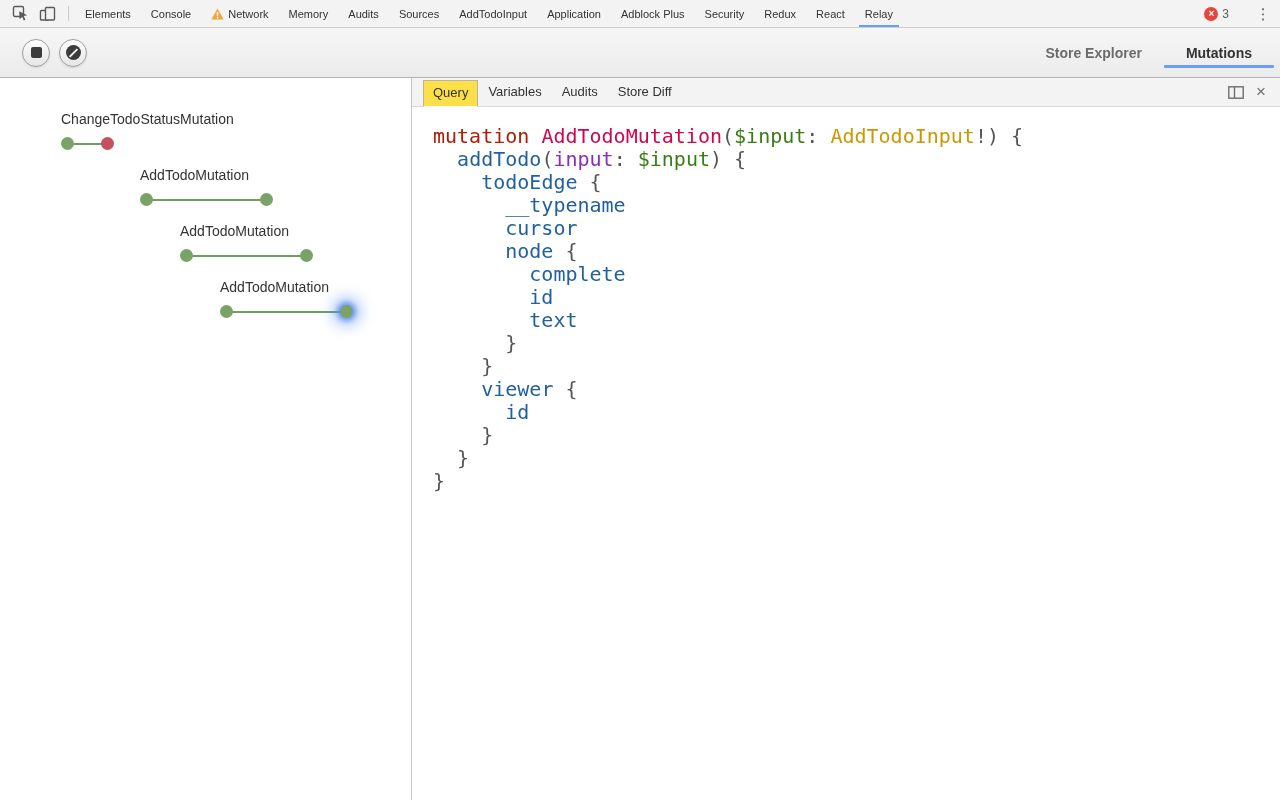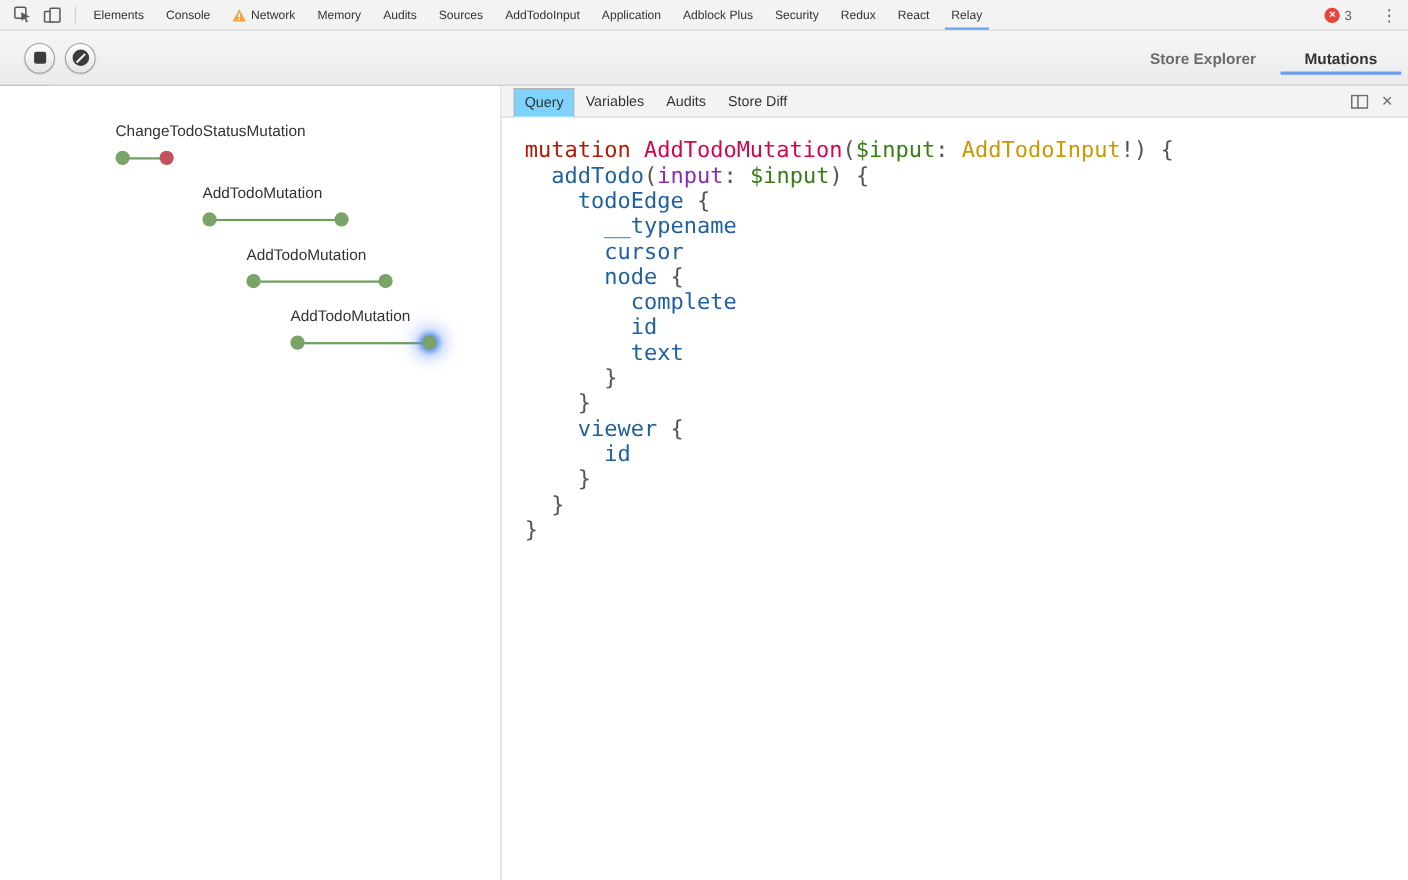--- a/index.html
+++ b/index.html
@@ -39,37 +39,37 @@
   .view-tab { position:relative; display:flex; align-items:center; padding:0 22px;
               font-size:14px; font-weight:bold; color:#6b6b6b; cursor:pointer; }
   .view-tab.selected { color:#333; }
   .view-tab .underline { display:none; }
   .view-tab.selected .underline { display:block; position:absolute; left:0; right:0; bottom:9px;
                                   height:3px; border-radius:1px; background:var(--accent); }
 
   
   .main { display:flex; height:722px; }
   .mutations-panel { width:412px; border-right:1px solid #c8c8c8; background:#fff;
-                     padding-top:33px; overflow:hidden;margin-left:44px; }
+                     padding-top:33px; overflow:hidden; }
   .mut-item { margin-bottom:17px; cursor:pointer; }
   .mut-label { font-size:14px; color:#333; margin-bottom:10px; height:16px; }
   .mut-track { display:flex; align-items:center; height:13px; }
   .dot { width:13px; height:13px; border-radius:50%; background:var(--dot-success); flex:none; z-index:1; }
   .dot.error { background:var(--dot-error); }
   .dot.selected { box-shadow:0 0 5px 3px color-mix(in srgb, var(--glow) 85%, transparent),
                   0 0 14px 9px color-mix(in srgb, var(--glow) 40%, transparent); }
   .track-line { flex:1; height:2px; background:var(--track); margin:0 -3px; }
 
   
   .detail-panel { flex:1; display:flex; flex-direction:column; background:#fff; min-width:0; }
   .detail-strip { height:29px; background:#f3f3f3; border-bottom:1px solid #d9d9d9;
                   display:flex; align-items:flex-end; padding-left:11px; }
   .dtab { font-size:13px; color:#333; padding:4px 9px 6px; cursor:pointer; white-space:nowrap;
           border:1px solid transparent; }
-  .dtab.selected { background:#7dd3fc; border:1px solid #b3b3b3; border-bottom:1px solid #fff;
+  .dtab.selected { background:#fde047; border:1px solid #b3b3b3; border-bottom:1px solid #fff;
                    margin-bottom:-1px; z-index:2; }
   .strip-icons { margin-left:auto; align-self:center; display:flex; align-items:center;
                  gap:12px; padding-right:14px; }
   .strip-icons .sicon { cursor:pointer; display:flex; align-items:center; color:#6e6e6e; }
   .close-x { font-size:17px; line-height:14px; color:#6e6e6e; }
 
   .code-area { flex:1; overflow:auto; padding:18px 10px 10px 21px;
                font-family:"DejaVu Sans Mono", monospace; font-size:20px; line-height:23px; }
   .code-line { white-space:pre; }
   .tok-keyword { color:var(--tok-keyword); }

